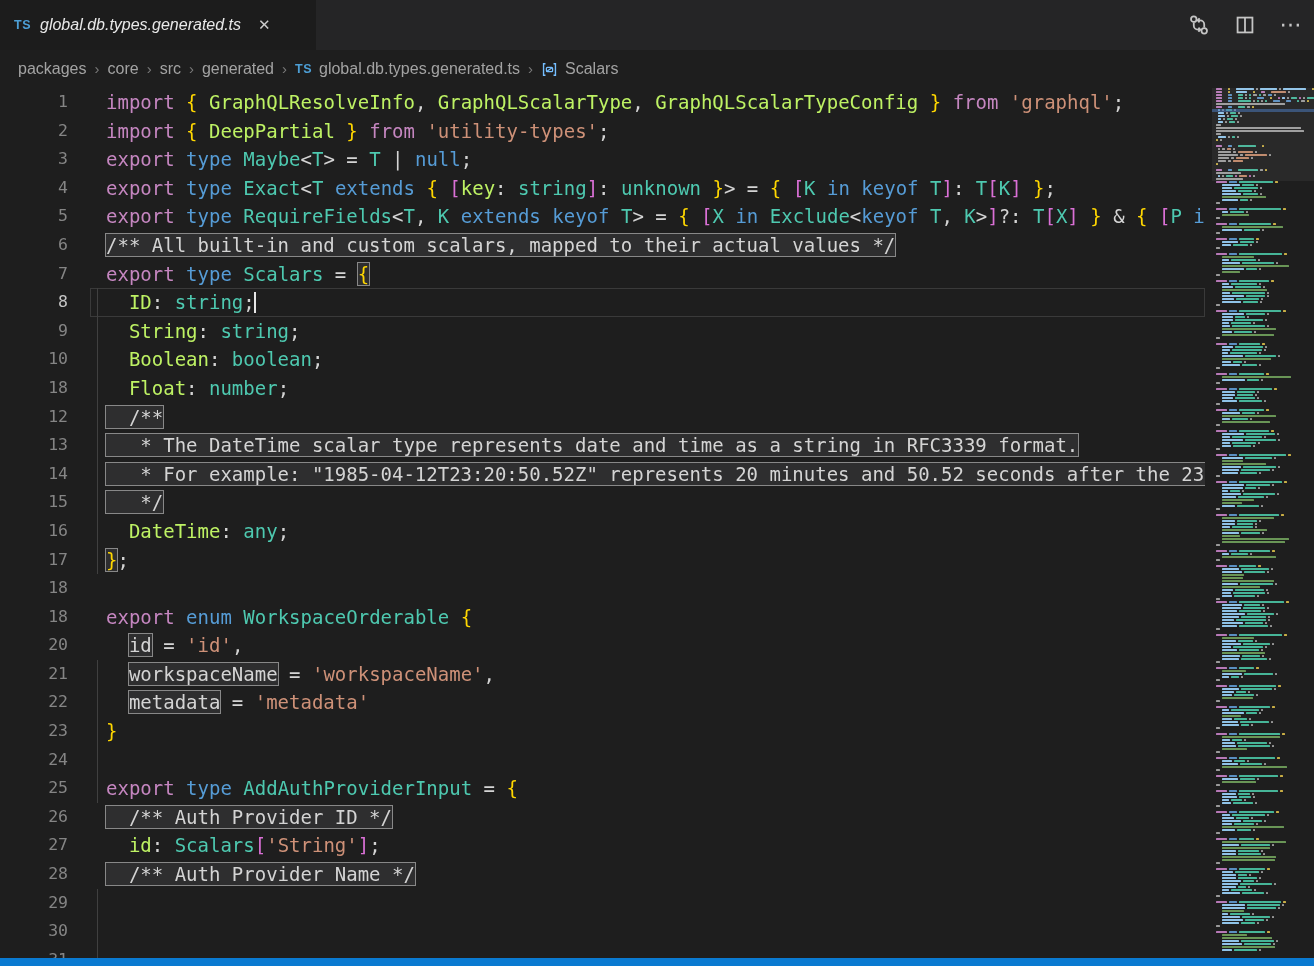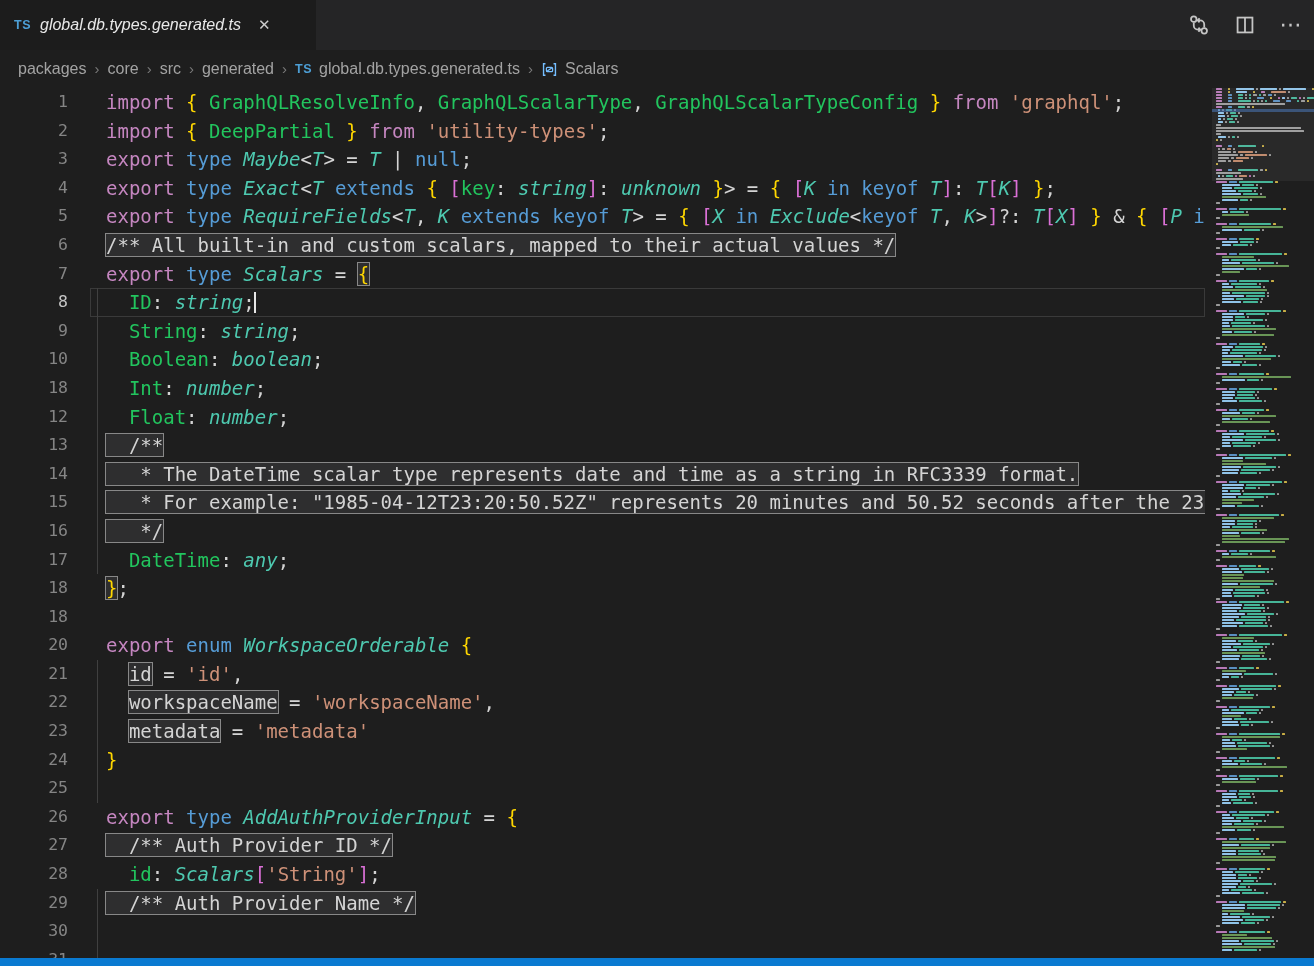--- a/index.html
+++ b/index.html
@@ -34,22 +34,22 @@
   .sym-ic svg{display:block;}
   
   .editor{position:absolute;top:88px;left:0;width:1314px;height:878px;overflow:hidden;background:#1e1e1e;}
   .gutter{position:absolute;top:0;left:0;width:90px;}
   .gl{height:28.6px;line-height:28.6px;text-align:right;padding-right:22px;
       font-family:"DejaVu Sans Mono",monospace;font-size:16.5px;color:#858585;}
   .gl.act{color:#c6c6c6;}
   .code{position:absolute;top:0;left:90px;width:1115px;overflow:hidden;}
   .cl{height:28.6px;line-height:28.6px;white-space:pre;
       font-family:"DejaVu Sans Mono",monospace;font-size:19px;color:#d4d4d4;padding-left:16px;}
-  .t-kw1{color:#c586c0;} .t-kw2{color:#569cd6;} .t-ty{color:#4ec9b0;font-style:italic;}
-  .t-id{color:#22c55e;} .t-str{color:#ce9178;} .t-p{color:#d4d4d4;} .t-b1{color:#ffd700;} .t-b2{color:#da70d6;}
+  .t-kw1{color:#c586c0;} .t-kw2{color:#569cd6;} .t-ty{color:#4ec9b0;}
+  .t-id{color:#bef264;} .t-str{color:#ce9178;} .t-p{color:#d4d4d4;} .t-b1{color:#ffd700;} .t-b2{color:#da70d6;}
   .bm{outline:1px solid #888888;background:rgba(120,120,130,.18);}
   .cursor{display:inline-block;width:2px;height:21px;background:#e6e6e6;vertical-align:text-bottom;margin-left:-1px;}
   .curline{position:absolute;left:90px;width:1115px;height:28.6px;box-sizing:border-box;
            border:1px solid #3a3a3a;pointer-events:none;}
   .guide{position:absolute;width:1px;background:#404040;pointer-events:none;}
   
   .minimap{position:absolute;top:0;left:1212px;width:102px;height:878px;overflow:hidden;cursor:pointer;}
   .mrow{height:2px;margin-bottom:1px;display:flex;overflow:hidden;}
   .mrow span{height:2px;flex:none;margin-right:2px;border-radius:.5px;}
   .mm-slider{position:absolute;top:0;left:0;width:102px;height:93px;background:rgba(255,255,255,.05);pointer-events:none;}
@@ -156,21 +156,20 @@
       <div class="cl"><span class="t-kw1">import</span><span class="t-p"> </span><span class="t-b1">{</span><span class="t-p"> </span><span class="t-id">GraphQLResolveInfo</span><span class="t-p">, </span><span class="t-id">GraphQLScalarType</span><span class="t-p">, </span><span class="t-id">GraphQLScalarTypeConfig</span><span class="t-p"> </span><span class="t-b1">}</span><span class="t-p"> </span><span class="t-kw1">from</span><span class="t-p"> </span><span class="t-str">'graphql'</span><span class="t-p">;</span></div>
       <div class="cl"><span class="t-kw1">import</span><span class="t-p"> </span><span class="t-b1">{</span><span class="t-p"> </span><span class="t-id">DeepPartial</span><span class="t-p"> </span><span class="t-b1">}</span><span class="t-p"> </span><span class="t-kw1">from</span><span class="t-p"> </span><span class="t-str">'utility-types'</span><span class="t-p">;</span></div>
       <div class="cl"><span class="t-kw1">export</span><span class="t-p"> </span><span class="t-kw2">type</span><span class="t-p"> </span><span class="t-ty">Maybe</span><span class="t-p">&lt;</span><span class="t-ty">T</span><span class="t-p">&gt; = </span><span class="t-ty">T</span><span class="t-p"> | </span><span class="t-kw2">null</span><span class="t-p">;</span></div>
       <div class="cl"><span class="t-kw1">export</span><span class="t-p"> </span><span class="t-kw2">type</span><span class="t-p"> </span><span class="t-ty">Exact</span><span class="t-p">&lt;</span><span class="t-ty">T</span><span class="t-p"> </span><span class="t-kw2">extends</span><span class="t-p"> </span><span class="t-b1">{</span><span class="t-p"> </span><span class="t-b2">[</span><span class="t-id">key</span><span class="t-p">: </span><span class="t-ty">string</span><span class="t-b2">]</span><span class="t-p">: </span><span class="t-ty">unknown</span><span class="t-p"> </span><span class="t-b1">}</span><span class="t-p">&gt; = </span><span class="t-b1">{</span><span class="t-p"> </span><span class="t-b2">[</span><span class="t-ty">K</span><span class="t-p"> </span><span class="t-kw2">in</span><span class="t-p"> </span><span class="t-kw2">keyof</span><span class="t-p"> </span><span class="t-ty">T</span><span class="t-b2">]</span><span class="t-p">: </span><span class="t-ty">T</span><span class="t-b2">[</span><span class="t-ty">K</span><span class="t-b2">]</span><span class="t-p"> </span><span class="t-b1">}</span><span class="t-p">;</span></div>
       <div class="cl"><span class="t-kw1">export</span><span class="t-p"> </span><span class="t-kw2">type</span><span class="t-p"> </span><span class="t-ty">RequireFields</span><span class="t-p">&lt;</span><span class="t-ty">T</span><span class="t-p">, </span><span class="t-ty">K</span><span class="t-p"> </span><span class="t-kw2">extends</span><span class="t-p"> </span><span class="t-kw2">keyof</span><span class="t-p"> </span><span class="t-ty">T</span><span class="t-p">&gt; = </span><span class="t-b1">{</span><span class="t-p"> </span><span class="t-b2">[</span><span class="t-ty">X</span><span class="t-p"> </span><span class="t-kw2">in</span><span class="t-p"> </span><span class="t-ty">Exclude</span><span class="t-p">&lt;</span><span class="t-kw2">keyof</span><span class="t-p"> </span><span class="t-ty">T</span><span class="t-p">, </span><span class="t-ty">K</span><span class="t-p">&gt;</span><span class="t-b2">]</span><span class="t-p">?: </span><span class="t-ty">T</span><span class="t-b2">[</span><span class="t-ty">X</span><span class="t-b2">]</span><span class="t-p"> </span><span class="t-b1">}</span><span class="t-p"> &amp; </span><span class="t-b1">{</span><span class="t-p"> </span><span class="t-b2">[</span><span class="t-ty">P</span><span class="t-p"> </span><span class="t-kw2">in</span></div>
       <div class="cl"><span class="t-c bm">/** All built-in and custom scalars, mapped to their actual values */</span></div>
       <div class="cl"><span class="t-kw1">export</span><span class="t-p"> </span><span class="t-kw2">type</span><span class="t-p"> </span><span class="t-ty">Scalars</span><span class="t-p"> = </span><span class="t-b1 bm">{</span></div>
       <div class="cl"><span class="t-p">  </span><span class="t-id">ID</span><span class="t-p">: </span><span class="t-ty">string</span><span class="t-p">;</span><span class="cursor"></span></div>
       <div class="cl"><span class="t-p">  </span><span class="t-id">String</span><span class="t-p">: </span><span class="t-ty">string</span><span class="t-p">;</span></div>
       <div class="cl"><span class="t-p">  </span><span class="t-id">Boolean</span><span class="t-p">: </span><span class="t-ty">boolean</span><span class="t-p">;</span></div>
-      <div class="cl"><span class="t-p">  </span><span class="t-id">Int</span><span class="t-p">: </span><span class="t-ty">number</span><span class="t-p">;</span></div>
       <div class="cl"><span class="t-p">  </span><span class="t-id">Float</span><span class="t-p">: </span><span class="t-ty">number</span><span class="t-p">;</span></div>
       <div class="cl"><span class="t-c bm">  /**</span></div>
       <div class="cl"><span class="t-c bm">   * The DateTime scalar type represents date and time as a string in RFC3339 format.</span></div>
       <div class="cl"><span class="t-c bm">   * For example: "1985-04-12T23:20:50.52Z" represents 20 minutes and 50.52 seconds after the 23rd hour of April 12th, 1985 in UTC.</span></div>
       <div class="cl"><span class="t-c bm">   */</span></div>
       <div class="cl"><span class="t-p">  </span><span class="t-id">DateTime</span><span class="t-p">: </span><span class="t-ty">any</span><span class="t-p">;</span></div>
       <div class="cl"><span class="t-b1 bm">}</span><span class="t-p">;</span></div>
       <div class="cl"></div>
       <div class="cl"><span class="t-kw1">export</span><span class="t-p"> </span><span class="t-kw2">enum</span><span class="t-p"> </span><span class="t-ty">WorkspaceOrderable</span><span class="t-p"> </span><span class="t-b1">{</span></div>
       <div class="cl"><span class="t-p">  </span><span class="t-e bm">id</span><span class="t-p"> = </span><span class="t-str">'id'</span><span class="t-p">,</span></div>

